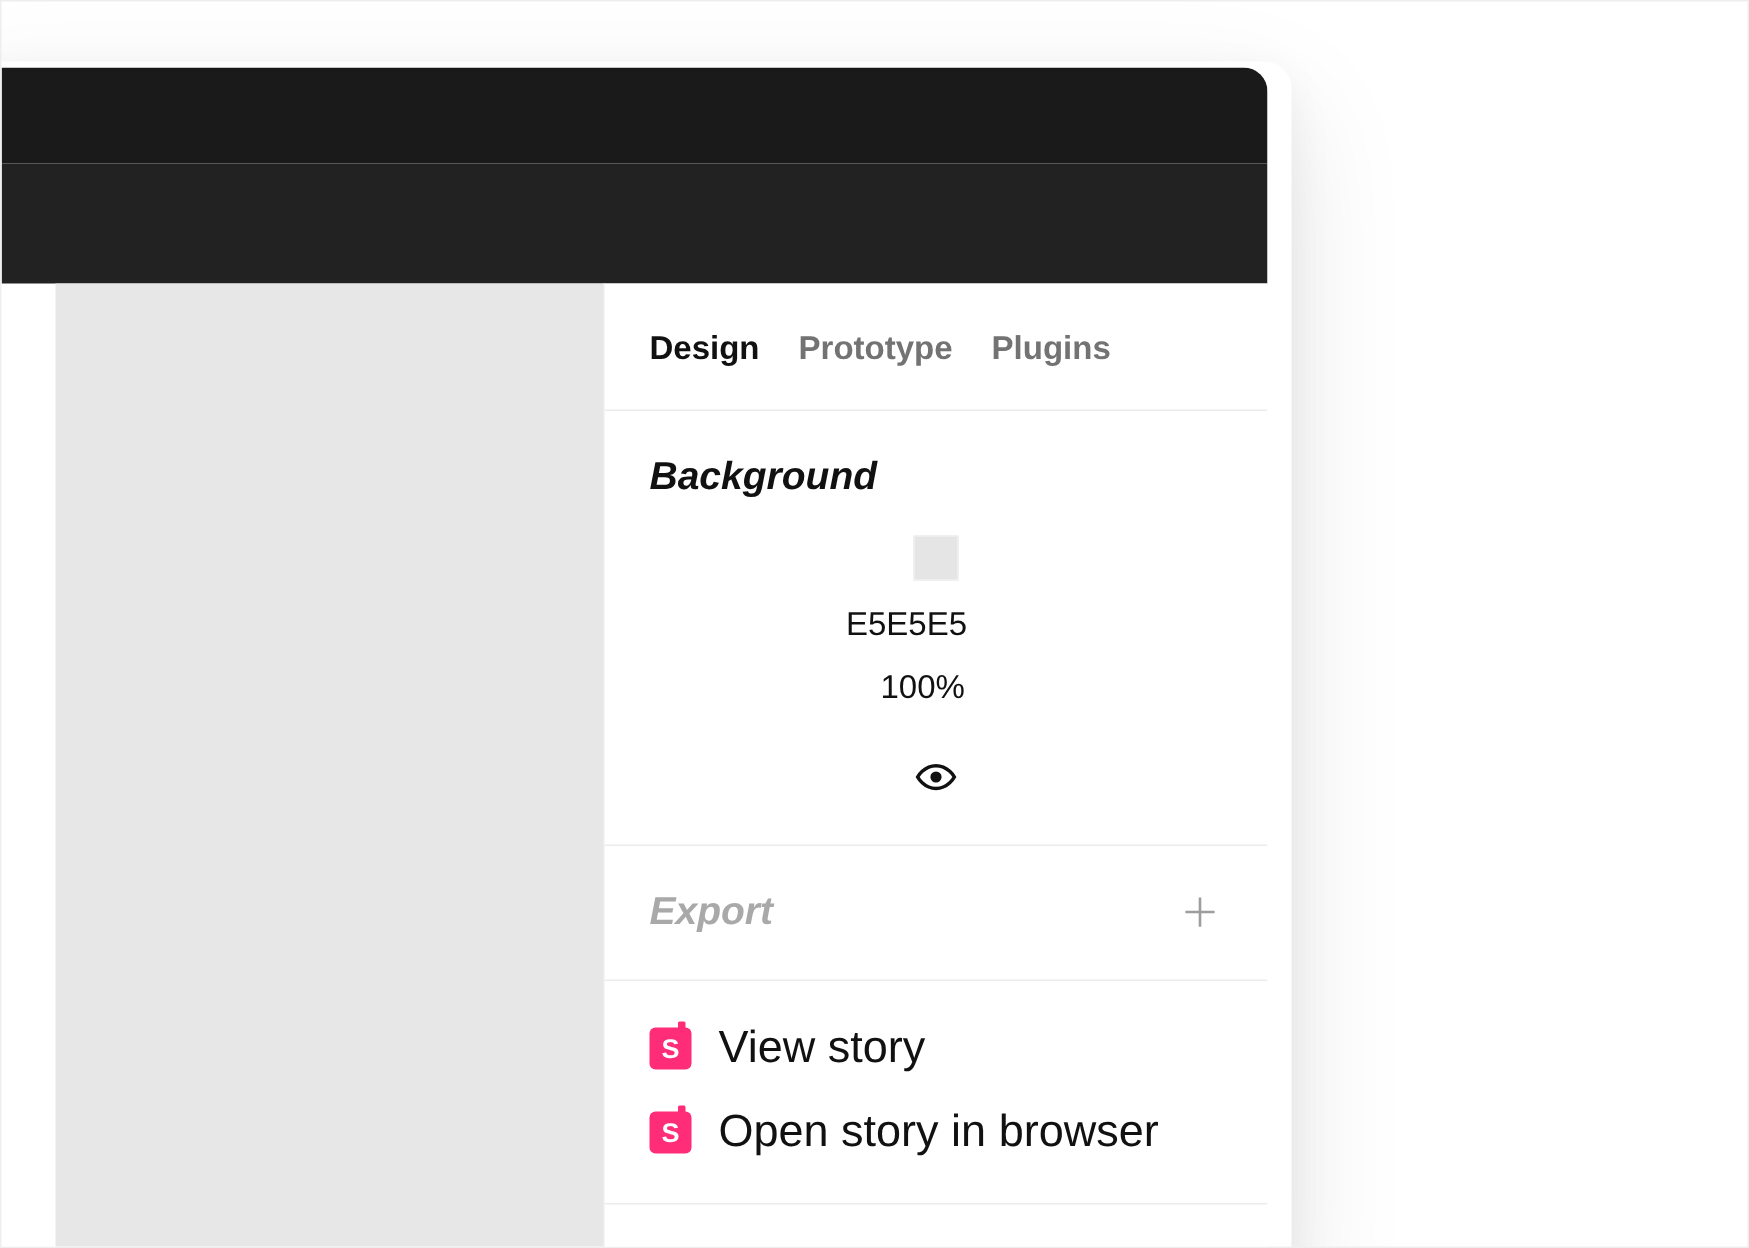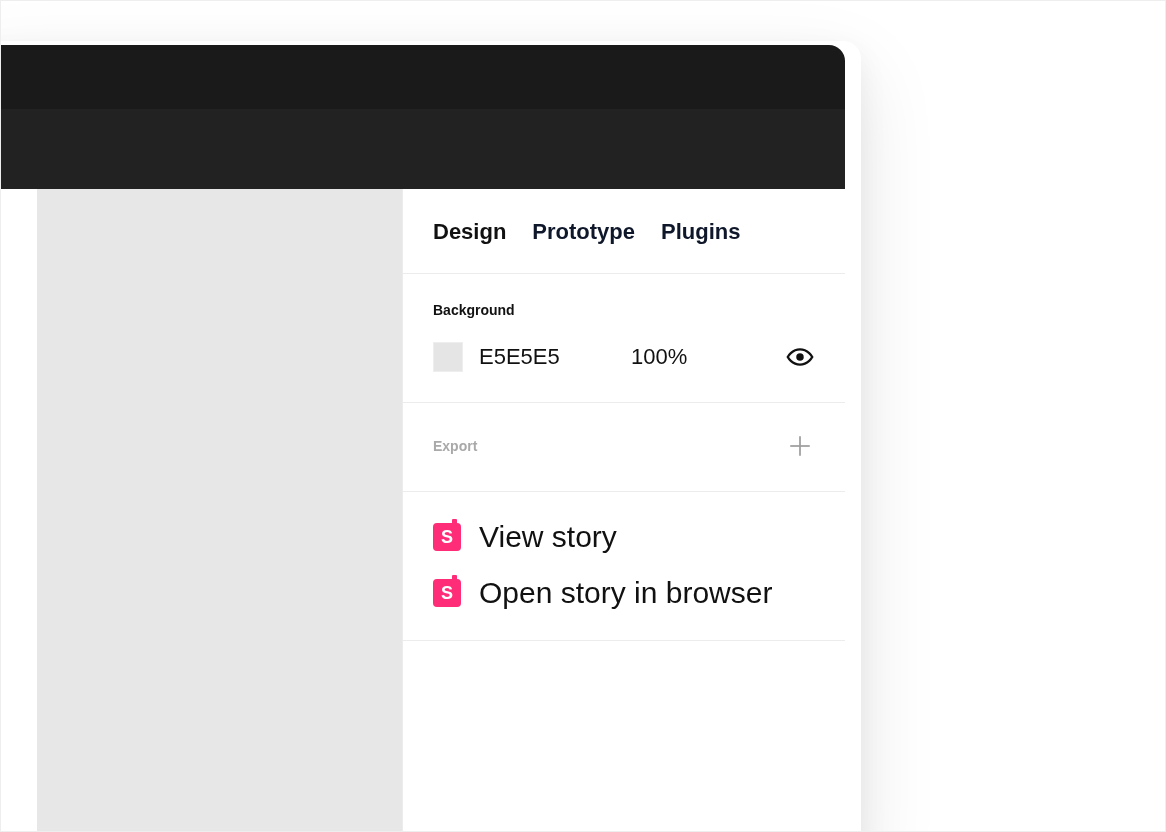--- a/index.html
+++ b/index.html
@@ -63,49 +63,51 @@
   .tabs {
     display: flex;
     align-items: center;
     gap: 26px;
     padding: 30px 30px 28px 30px;
     border-bottom: 1px solid #ececec;
   }
   .tab {
     font-size: 22px;
     font-weight: 700;
-    color: #0f172a;
+    color: #737373;
     cursor: pointer;
   }
   .tab.active { color: #111; }
   .section {
     border-bottom: 1px solid #ececec;
     padding: 28px 30px 30px 30px;
   }
   .section-title {
-    font-size: 14px;
+    font-size: 26px;
     font-weight: 700;
     color: #111;
     margin-bottom: 24px;
+    font-style: italic;
   }
   .section-title.muted {
     color: #a9a9a9;
     margin-bottom: 0;
     font-weight: 600;
     text-align: right;
   }
   .export-row {
     display: flex;
     align-items: center;
     justify-content: space-between;
   }
   .bg-row {
     display: flex;
     align-items: center;
     gap: 16px;
+    flex-direction: column;
   }
   .swatch {
     width: 30px;
     height: 30px;
     background: #e5e5e5;
     border: 1px solid #eee;
     flex-shrink: 0;
   }
   .bg-hex {
     font-size: 22px;

